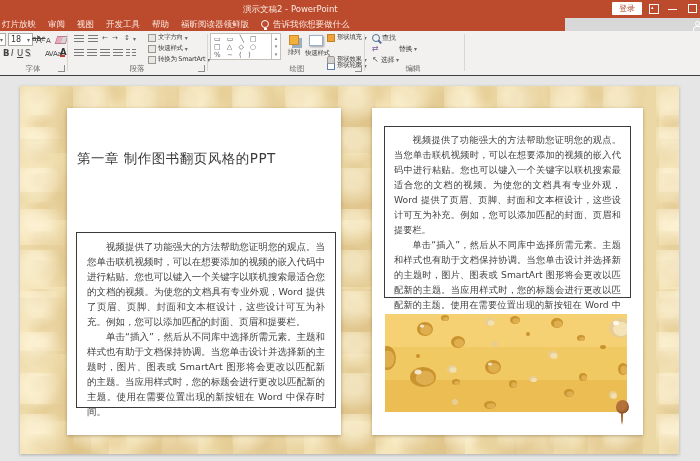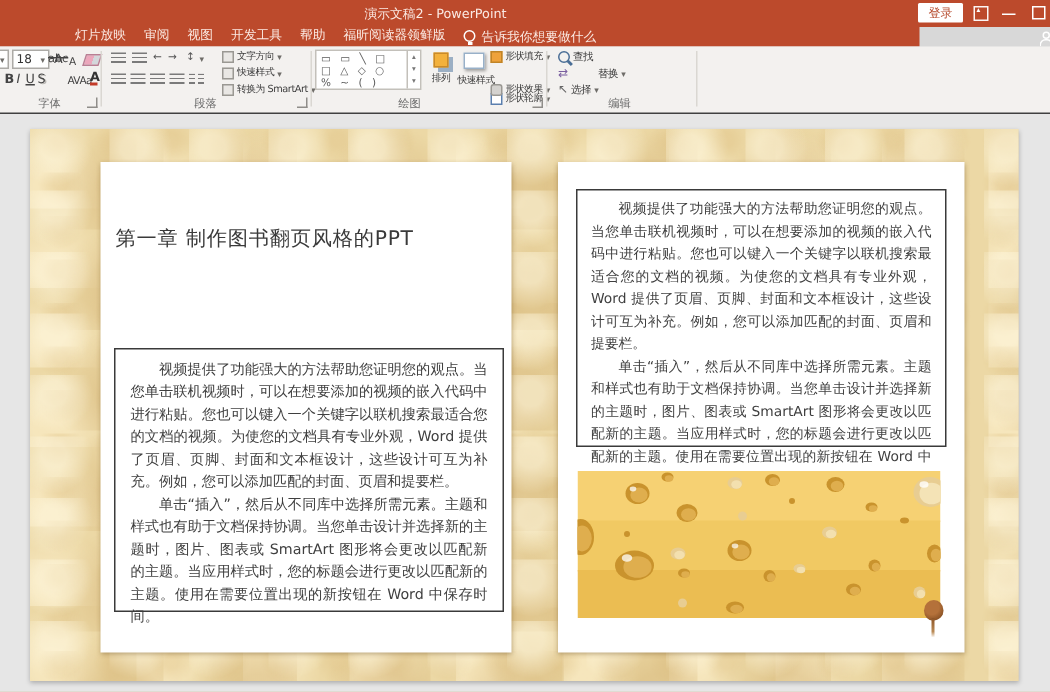--- a/index.html
+++ b/index.html
@@ -13,21 +13,21 @@
   .login-btn{position:absolute;left:612px;top:2px;width:30px;height:13px;background:#fff;
              border:none;border-radius:1px;font-size:8px;color:#B5492B;line-height:13px;
              text-align:center;padding:0;font-family:inherit;}
   .ico-ribopts{position:absolute;left:649px;top:4px;width:8px;height:8px;border:1px solid rgba(255,255,255,.95);}
   .ico-ribopts::after{content:"▴";position:absolute;left:1px;top:-1px;font-size:5px;color:#fff;}
   .ico-min{position:absolute;left:668px;top:9px;width:9px;height:1px;background:#fff;}
   .ico-max{position:absolute;left:688px;top:4px;width:7px;height:7px;border:1px solid #fff;}
 
   
   .menubar{position:absolute;left:0;top:18px;width:565px;height:13px;background:#BC4A2C;
-           display:flex;align-items:center;padding-left:48px;}
+           display:flex;align-items:center;}
   .mtab{font-size:8.5px;color:#fbe9e2;padding:0 6px;white-space:nowrap;line-height:13px;}
   .mtab.first{padding-left:2px;}
   .tellme{display:flex;align-items:center;margin-left:4px;}
   .ico-bulb{position:relative;width:6px;height:6px;border:1px solid #fff;border-radius:50%;margin:0 4px 2px 2px;}
   .ico-bulb::after{content:"";position:absolute;left:1.5px;bottom:-3px;width:3px;height:2px;background:#fff;}
   .tellme-label{font-size:8.5px;color:#fbe9e2;white-space:nowrap;}
   .ico-person{position:absolute;left:693px;top:21px;width:10px;height:9px;}
   .ico-person::before{content:"";position:absolute;left:2px;top:0;width:3px;height:3px;border:1px solid #fff;border-radius:50%;}
   .ico-person::after{content:"";position:absolute;left:0;top:5px;width:7px;height:4px;border:1px solid #fff;border-bottom:none;border-radius:4px 4px 0 0;}
 
@@ -213,21 +213,21 @@
     <div class="mini" style="left:327px;top:30px;">
       <span class="mico outline"></span>
       <span class="lbl">形状轮廓</span>
       <span class="dd"></span>
     </div>
     <div class="mini" style="left:327px;top:24px;">
       <span class="mico effects"></span>
       <span class="lbl">形状效果</span>
       <span class="dd"></span>
     </div>
-    <div class="grp-label" style="left:258px;width:30px;">绘图</div>
+    <div class="grp-label" style="left:282px;width:30px;">绘图</div>
     <span class="lnch" style="left:355px;"></span>
     <div class="vsep" style="left:364px;"></div>
 
     <div class="mini" style="left:372px;top:2px;">
       <span class="ico-find"></span>
       <span class="lbl" style="font-size:7px;">查找</span>
     </div>
     <div class="mini" style="left:372px;top:13px;">
       <span class="gi rep">⇄</span>
       <span class="lbl" style="font-size:7px;margin-left:20px;">替换</span>

